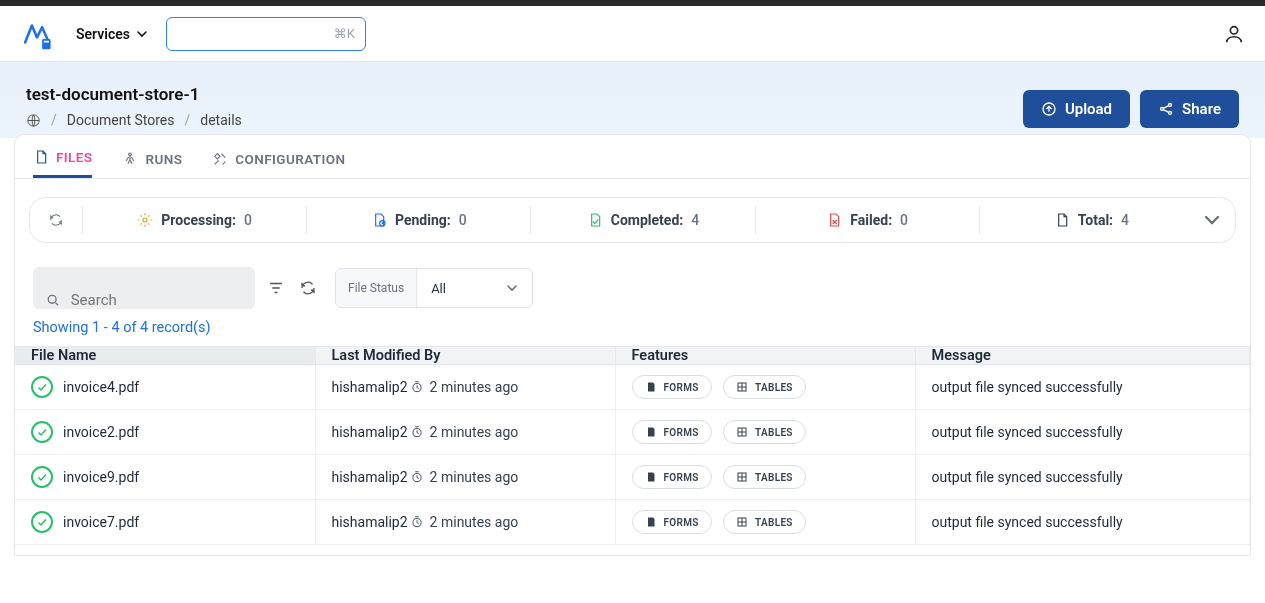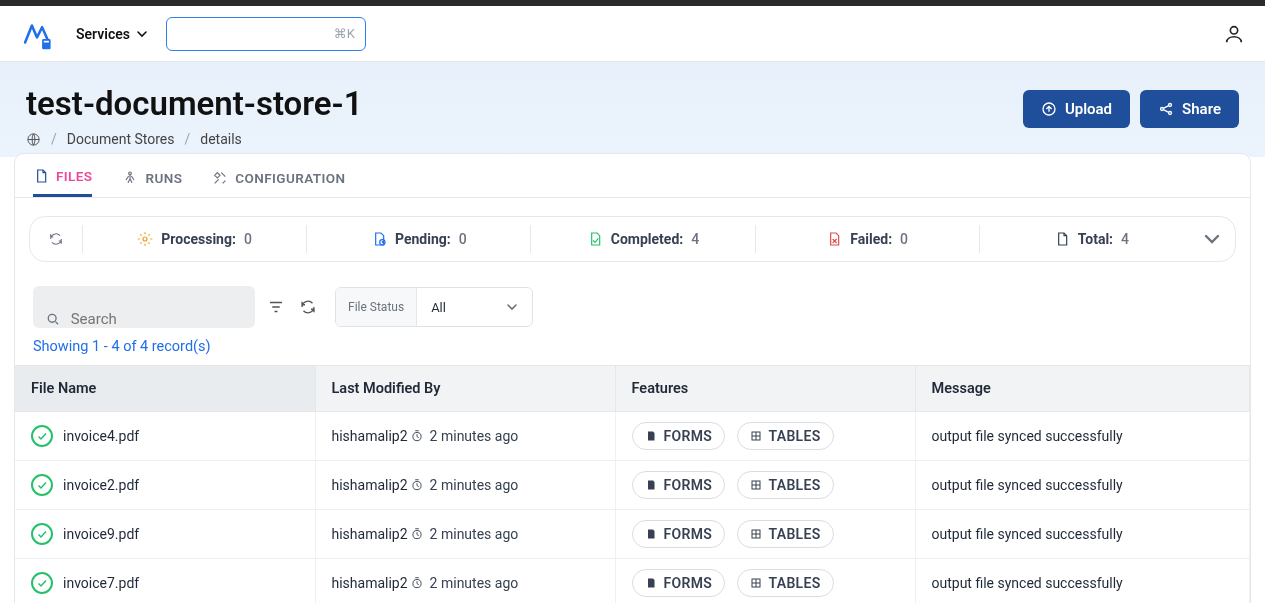--- a/index.html
+++ b/index.html
@@ -19,21 +19,21 @@
     color: #9ca3af; font-size: 13px;
   }
   .nav-spacer { flex: 1; }
   .avatar-icon { width: 22px; height: 22px; color: #333; }
 
   .hero {
     background: linear-gradient(180deg, #e8f0fb 0%, #ebf3fc 100%);
     padding: 22px 26px 10px;
     position: relative;
   }
-  .hero h1 { font-size: 33px; font-weight: 600; color: #111; }
+  .hero h1 { font-size: 17px; font-weight: 600; color: #111; }
   .breadcrumb { margin-top: 8px; display: flex; align-items: center; gap: 10px; color: #444; font-size: 14px; }
   .breadcrumb .sep { color: #9ca3af; }
   .hero-actions { position: absolute; right: 26px; top: 28px; display: flex; gap: 10px; }
   .btn-primary {
     background: #1f4e9b; color: #fff; border: none; border-radius: 6px;
     padding: 10px 18px; font-size: 15px; font-weight: 600;
     display: flex; align-items: center; gap: 8px; cursor: pointer;
   }
 
   .panel {
@@ -64,33 +64,33 @@
   .search-box input { border: none; background: transparent; outline: none; font-size: 15px; width: 100%; color: #333; }
   .icon-btn { width: 22px; height: 22px; color: #555; display:flex; align-items:center; justify-content:center; cursor:pointer; }
   .filter-wrap { display: flex; border: 1px solid #dfe3e8; border-radius: 6px; height: 40px; overflow: hidden; margin-left: 6px; }
   .filter-label { display:flex; align-items:center; padding: 0 12px; font-size: 12px; color:#6b7280; background:#f7f8fa; border-right:1px solid #e5e7eb; }
   .filter-value { display:flex; align-items:center; gap:60px; padding: 0 14px; font-size:13px; color:#1f2937; cursor:pointer;}
   .showing { margin: 10px 18px 6px; color: #1f6feb; font-size: 14.5px; }
 
   table { width: calc(100% - 0px); border-collapse: collapse; margin-top: 10px; }
   thead th {
     text-align: left; font-weight: 600; font-size: 14.5px; color: #1f2937;
-    padding: 14px 16px; background: #f1f3f5;
+    padding: 0 16px; background: #f1f3f5;
     border-top: 1px solid #e5e7eb; border-bottom: 1px solid #e5e7eb; border-right: 1px solid #e5e7eb;
   }
   thead th:first-child { background:#e9ecef; }
   tbody td { padding: 10px 16px; border-bottom: 1px solid #edf0f3; vertical-align: middle; border-right:1px solid #eef1f4;}
   .fname { display:flex; align-items:center; gap:10px; color:#1f2937; }
   .ok-ico { width:22px; height:22px; border:2px solid #27c06a; border-radius:50%; display:flex; align-items:center; justify-content:center; color:#27c06a; font-size:13px; }
   .modby { display:flex; flex-direction:row; gap:2px; }
   .modby .who { color:#1f2937; }
   .modby .when { display:flex; align-items:center; gap:6px; color:#374151; font-size:14px;}
   .chip {
     display:inline-flex; align-items:center; gap:7px;
-    border:1px solid #d9dde3; border-radius:999px; padding:5px 12px; font-size:14px; font-weight:600;
+    border:1px solid #d9dde3; border-radius:999px; padding:5px 12px; font-size:10px; font-weight:600;
     letter-spacing:.3px; color:#374151; margin-right:8px;
   }
   .msg { color:#1f2937; }
 
   svg { display:block; }
 </style>
 </head>
 <body>
 
 <div class="topbar"></div>

